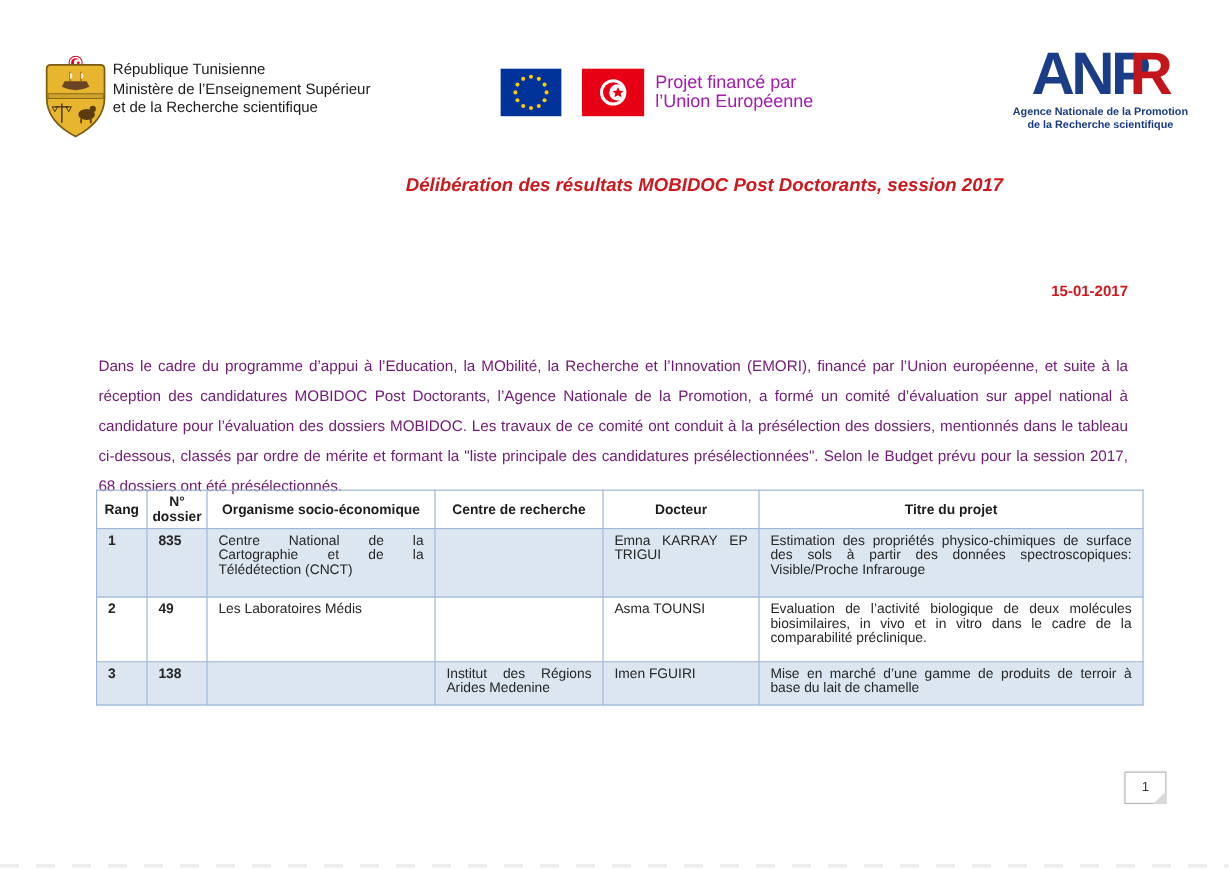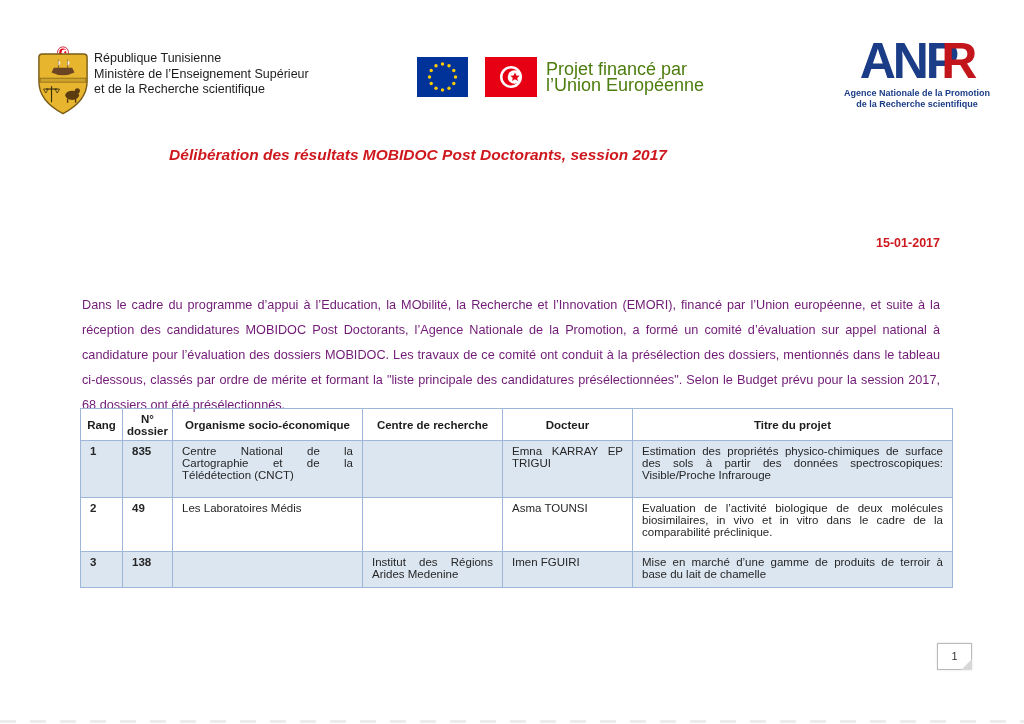--- a/index.html
+++ b/index.html
@@ -7,28 +7,28 @@
   .page {
     position:relative; width:1024px; height:724px; background:#fff;
     font-family:"Liberation Sans", sans-serif; color:#222; overflow:hidden;
   }
   
   .coat { position:absolute; left:34px; top:46px; width:58px; height:70px; }
   .ministry { position:absolute; left:94px; top:51px; font-size:12.5px; line-height:15.5px; color:#1c1c1c; }
   .flag { position:absolute; top:57px; }
   .flag.eu { left:417px; }
   .flag.tn { left:485px; }
-  .funding { position:absolute; left:546px; top:61px; font-size:18px; line-height:16px; color:#4d7c0f; }
+  .funding { position:absolute; left:546px; top:61px; font-size:15px; line-height:16px; color:#a21caf; }
   .anpr { position:absolute; left:834px; top:36px; width:166px; text-align:center; }
   .anpr-letters { font-weight:900; font-size:50px; line-height:50px; letter-spacing:-3px; font-style:normal; }
   .anpr-letters .blue { color:var(--anpr-blue); }
   .anpr-letters .red  { color:var(--anpr-red); margin-left:-15px; }
   .anpr-tag { font-size:9px; font-weight:bold; color:var(--anpr-blue); line-height:11px; margin-top:2px; }
   
-  .title { position:absolute; left:0; width:836px; text-align:center;
+  .title { position:absolute; left:0; width:836px; text-align:right;
            color:var(--accent-red); font-weight:bold; font-style:italic; font-size:15.5px; }
   .title.t1 { top:146px; }
   .title.t2 { top:184px; }
   .doc-date { position:absolute; right:84px; top:236px; color:var(--accent-red); font-weight:bold; font-size:12.5px;margin-left:45px; }
   
   .intro { position:absolute; left:82px; right:84px; top:293px;
            font-size:12.7px; line-height:25px; text-align:justify; color:#701a75; }
   
   table.results { position:absolute; left:80px; top:408px; width:872px; border-collapse:collapse; table-layout:fixed;padding-left:48px; }
   table.results th, table.results td { border:1px solid var(--table-border); }

